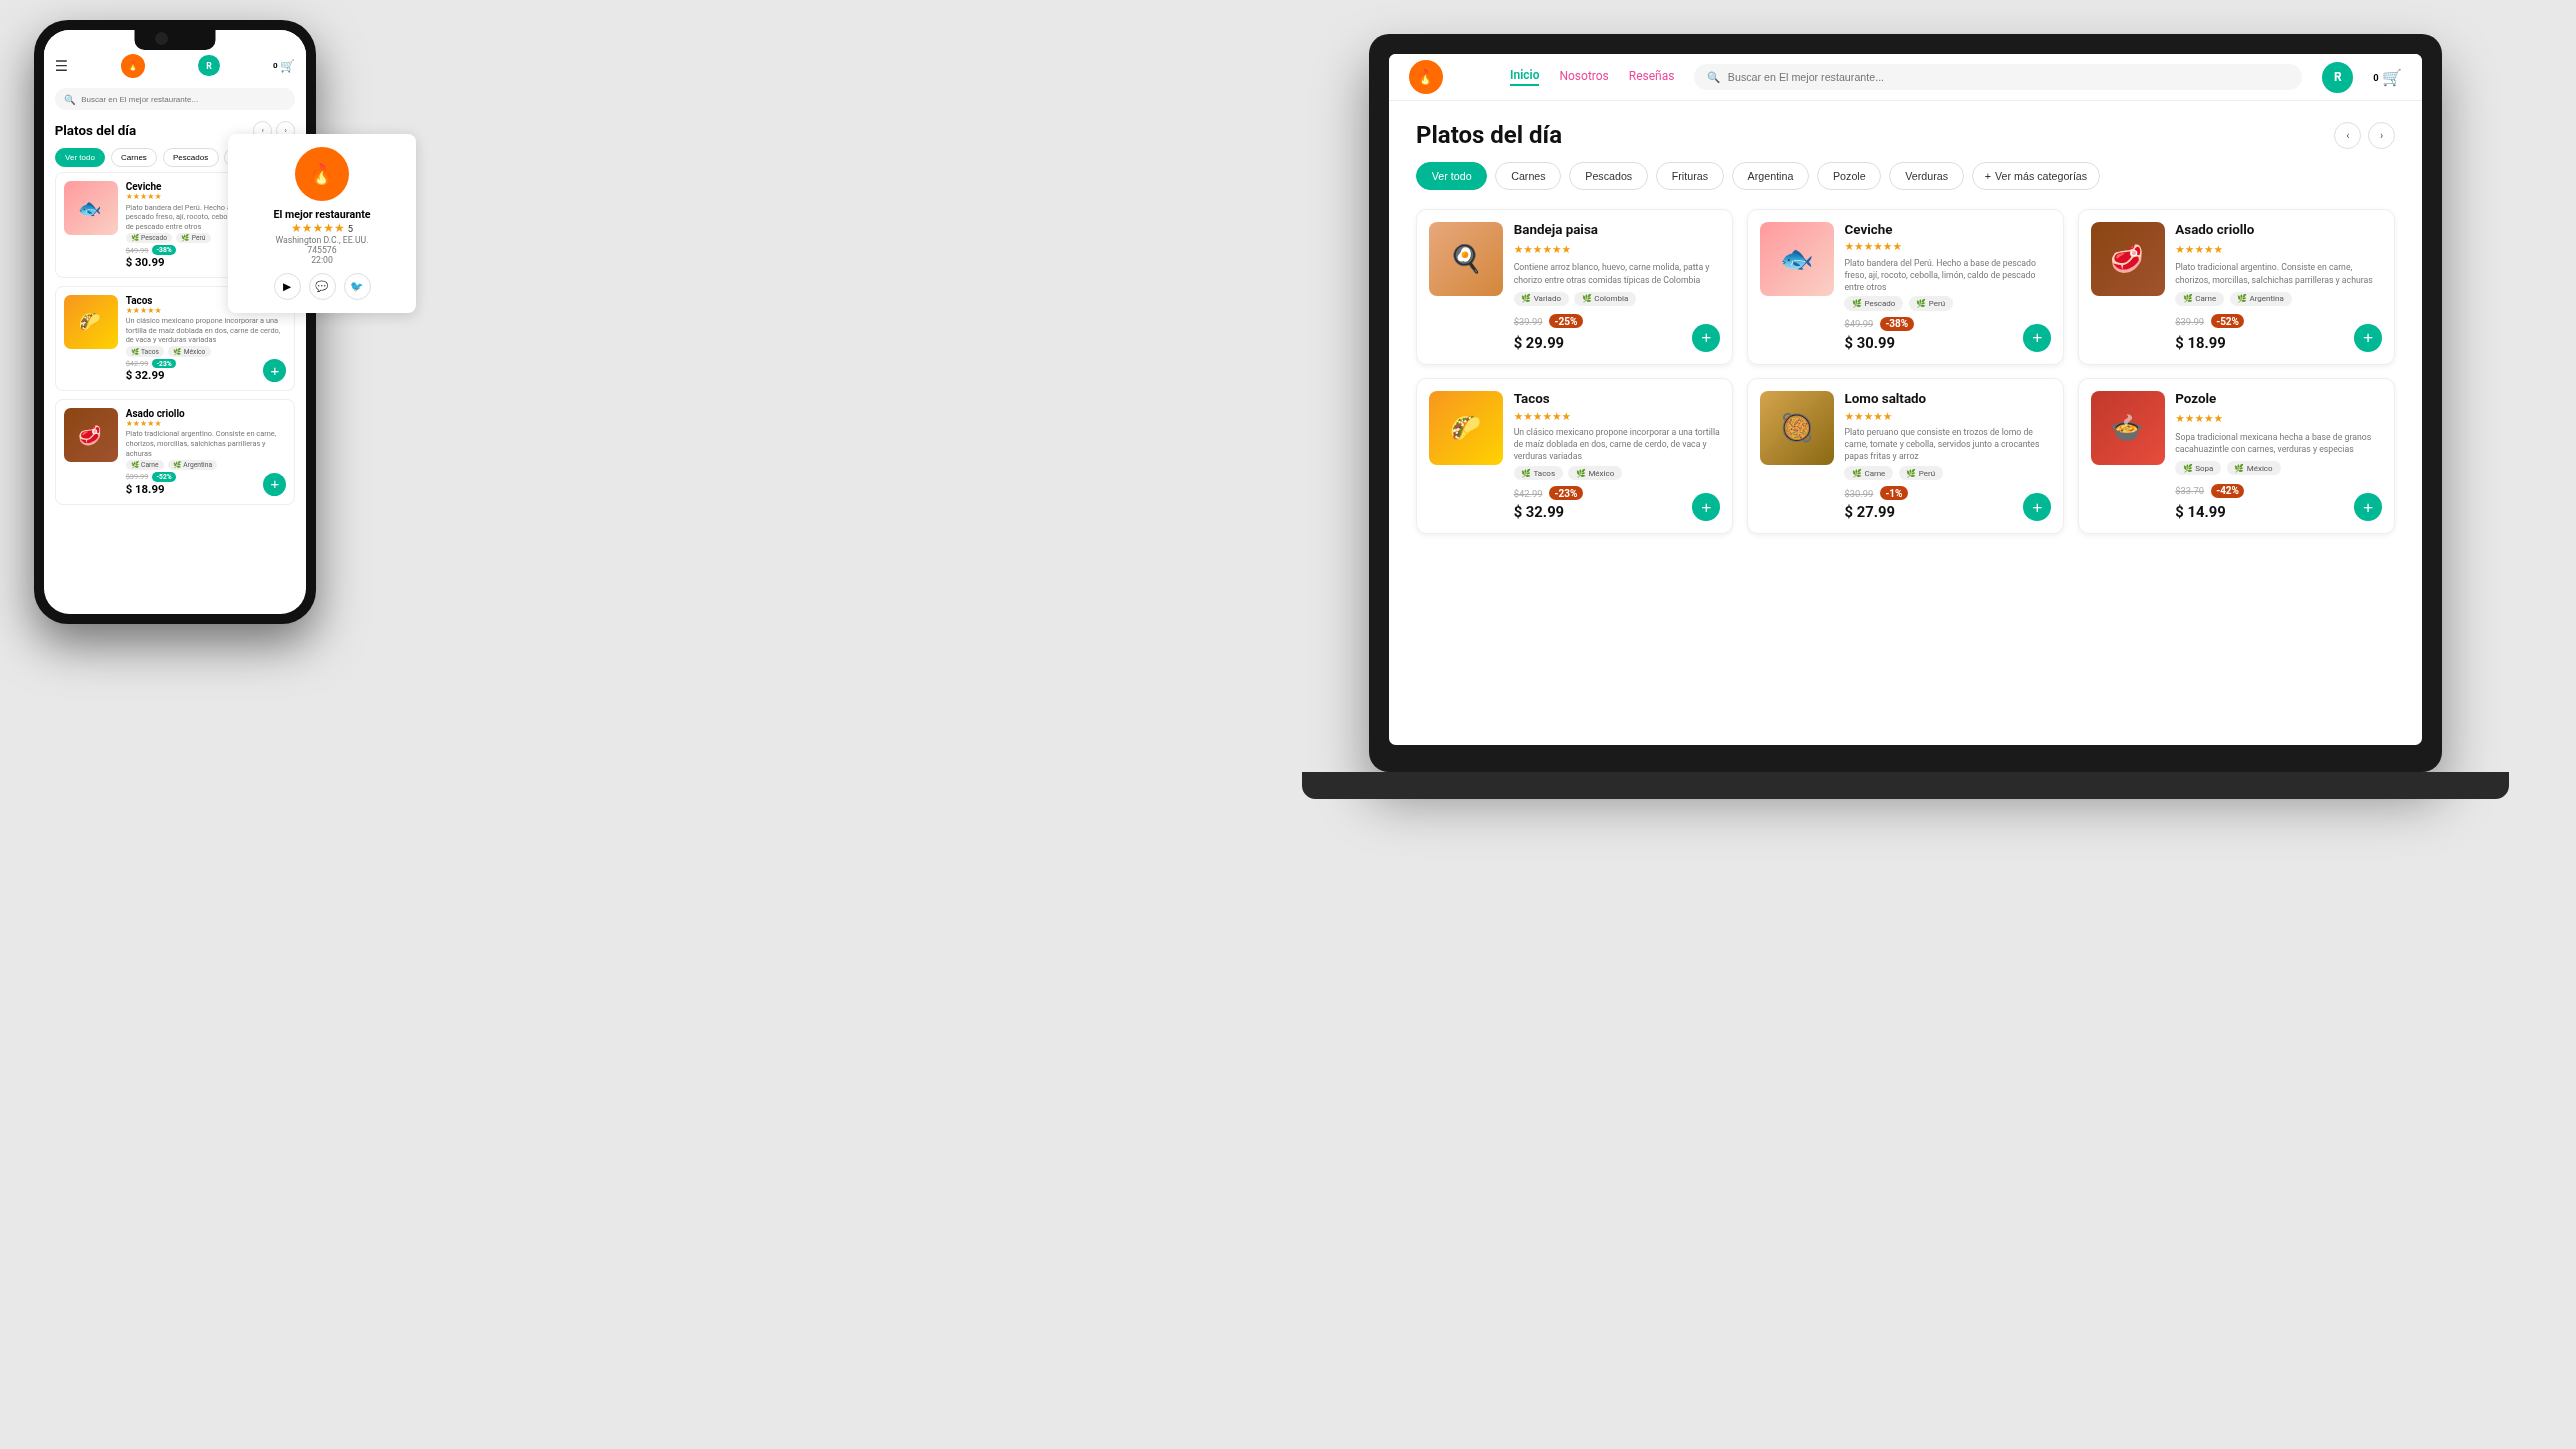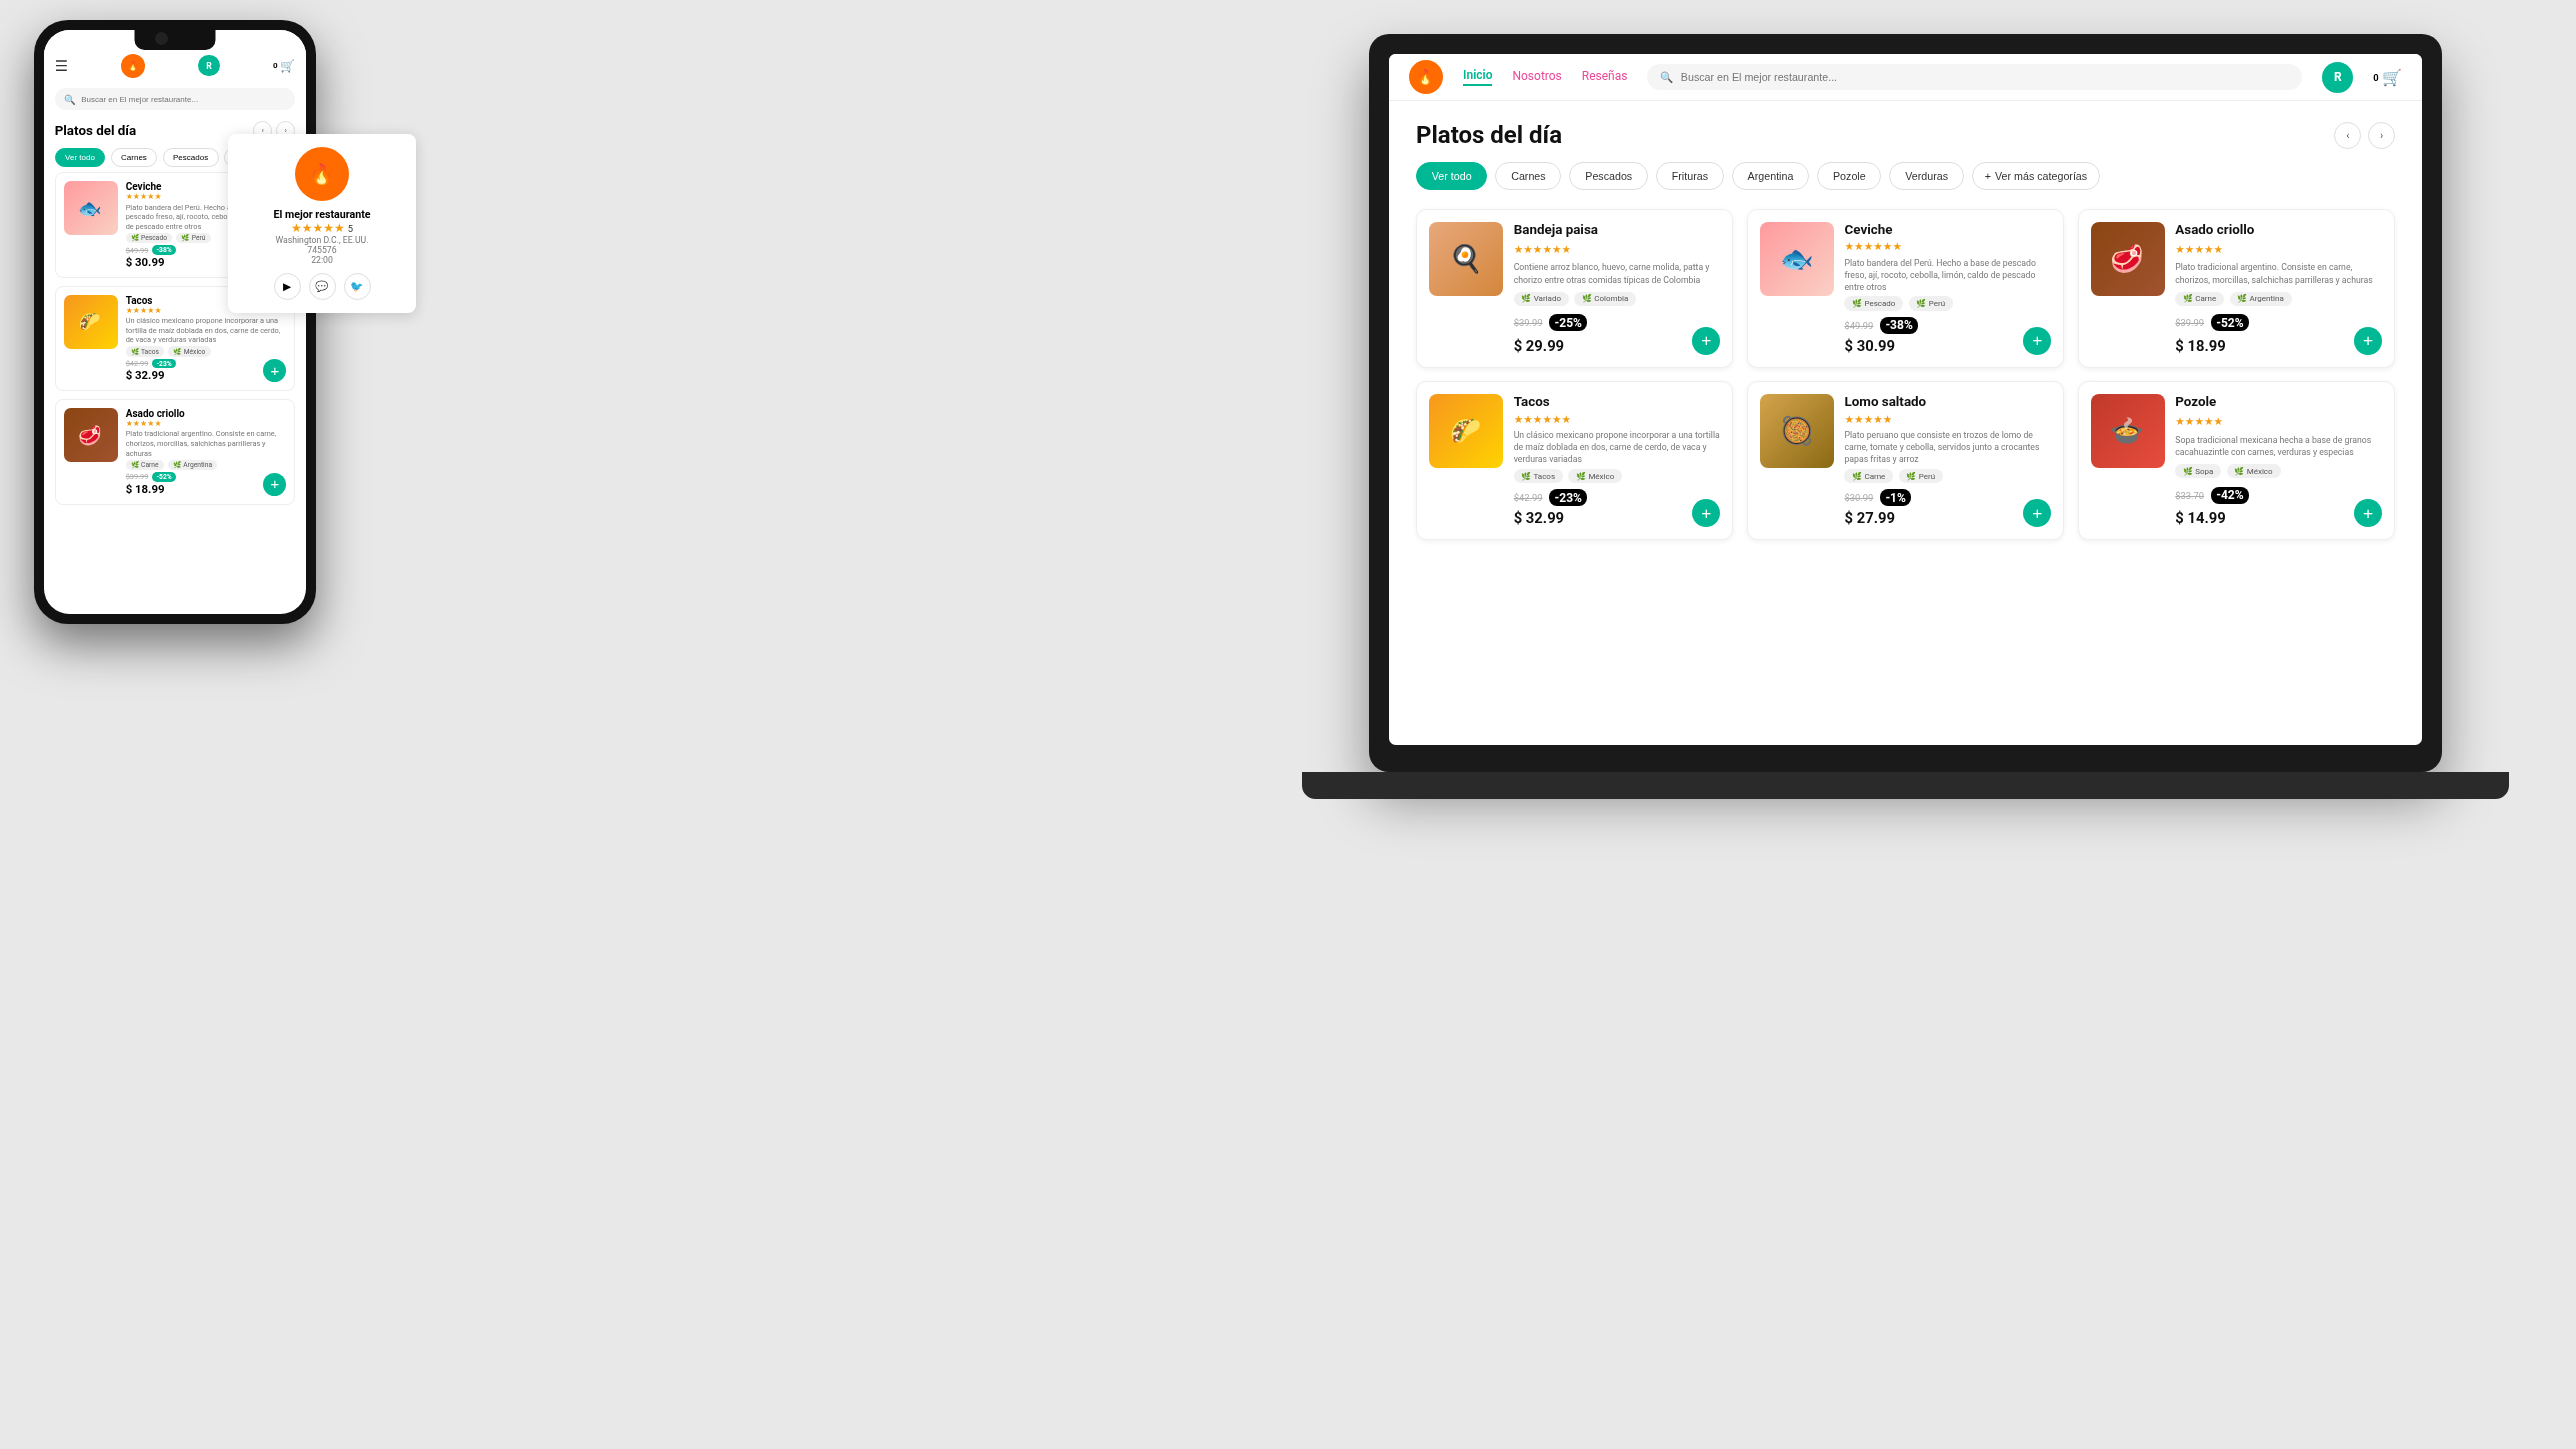--- a/index.html
+++ b/index.html
@@ -116,20 +116,21 @@
       display: flex;
       align-items: center;
       justify-content: center;
       color: white;
       font-size: 14.8px;
     }
     .nav-links {
       display: flex;
       gap: 20px;
       align-items: center;
+      margin-left: 47px;
     }
     .nav-link {
       font-size: 12px;
       color: #ec4899;
       cursor: pointer;
       padding-bottom: 2.7px;
     }
     .nav-link.active {
       color: #00b894;
       border-bottom: 2px solid #00b894;
@@ -313,25 +314,25 @@
       align-items: center;
       gap: 6.7px;
       margin-top: 2.7px;
     }
     .price-old {
       text-decoration: line-through;
       color: #aaa;
       font-size: 9.4px;
     }
     .discount-badge {
-      background: #000000;
+      background: #c2410c;
       color: #fff;
       border-radius: 8px;
       padding: 1.3px 5.4px;
-      font-size: 12px;
+      font-size: 10px;
       font-weight: 700;
     }
     .price-new {
       font-size: 14.8px;
       font-weight: 700;
       color: #111;
     }
     .add-btn {
       position: absolute;
       bottom: 12px;

